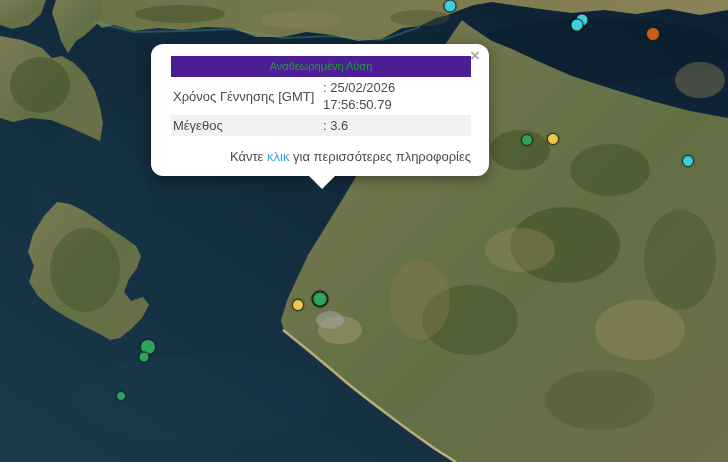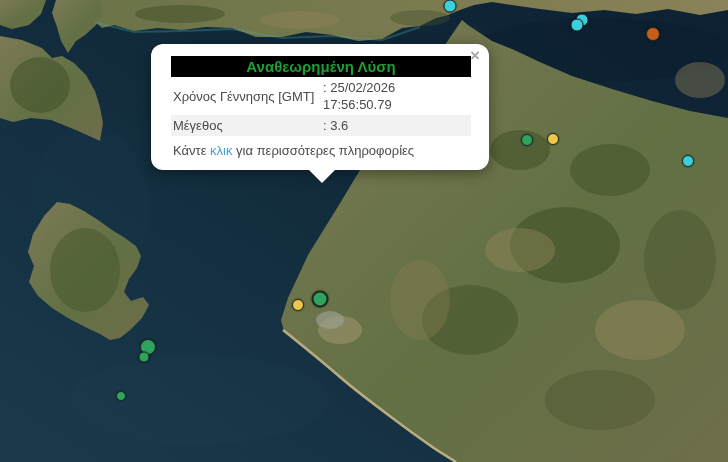--- a/index.html
+++ b/index.html
@@ -34,30 +34,30 @@
     border-left:14px solid transparent;border-right:14px solid transparent;
     border-top:14px solid #fff;
   }
   .popup-close{
     position:absolute;top:3px;right:9px;
     font-size:17px;font-weight:bold;color:#a9a9a9;
     line-height:17px;cursor:pointer;user-select:none;
   }
   table.eq-table{width:100%;border-collapse:collapse;table-layout:fixed;}
   table.eq-table th{
-    background:#000000;color:#1f9e33;font-weight:bold;
-    font-size:15px;text-align:center;padding:2px 4px;line-height:17px;
+    background:#4c1d95;color:#1f9e33;font-weight:normal;
+    font-size:11px;text-align:center;padding:2px 4px;line-height:17px;
   }
   table.eq-table td{
     vertical-align:middle;line-height:17px;padding:2px 4px 2px 2px;
     word-wrap:break-word;
   }
   table.eq-table td.lbl{width:140px;}
   table.eq-table tbody tr:nth-child(even){background:#f2f2f2;}
-  .popup-footer{margin-top:6px;line-height:18px;padding-left:2px;}
+  .popup-footer{margin-top:12px;line-height:18px;padding-left:2px;text-align:right;}
   .popup-footer a{color:#3d9fd6;text-decoration:none;cursor:pointer;}
 </style>
 </head>
 <body>
 
 <div class="viewport">
 
   <div class="map-layer">
     <svg width="728" height="462" viewBox="0 0 728 462">
       <defs>

